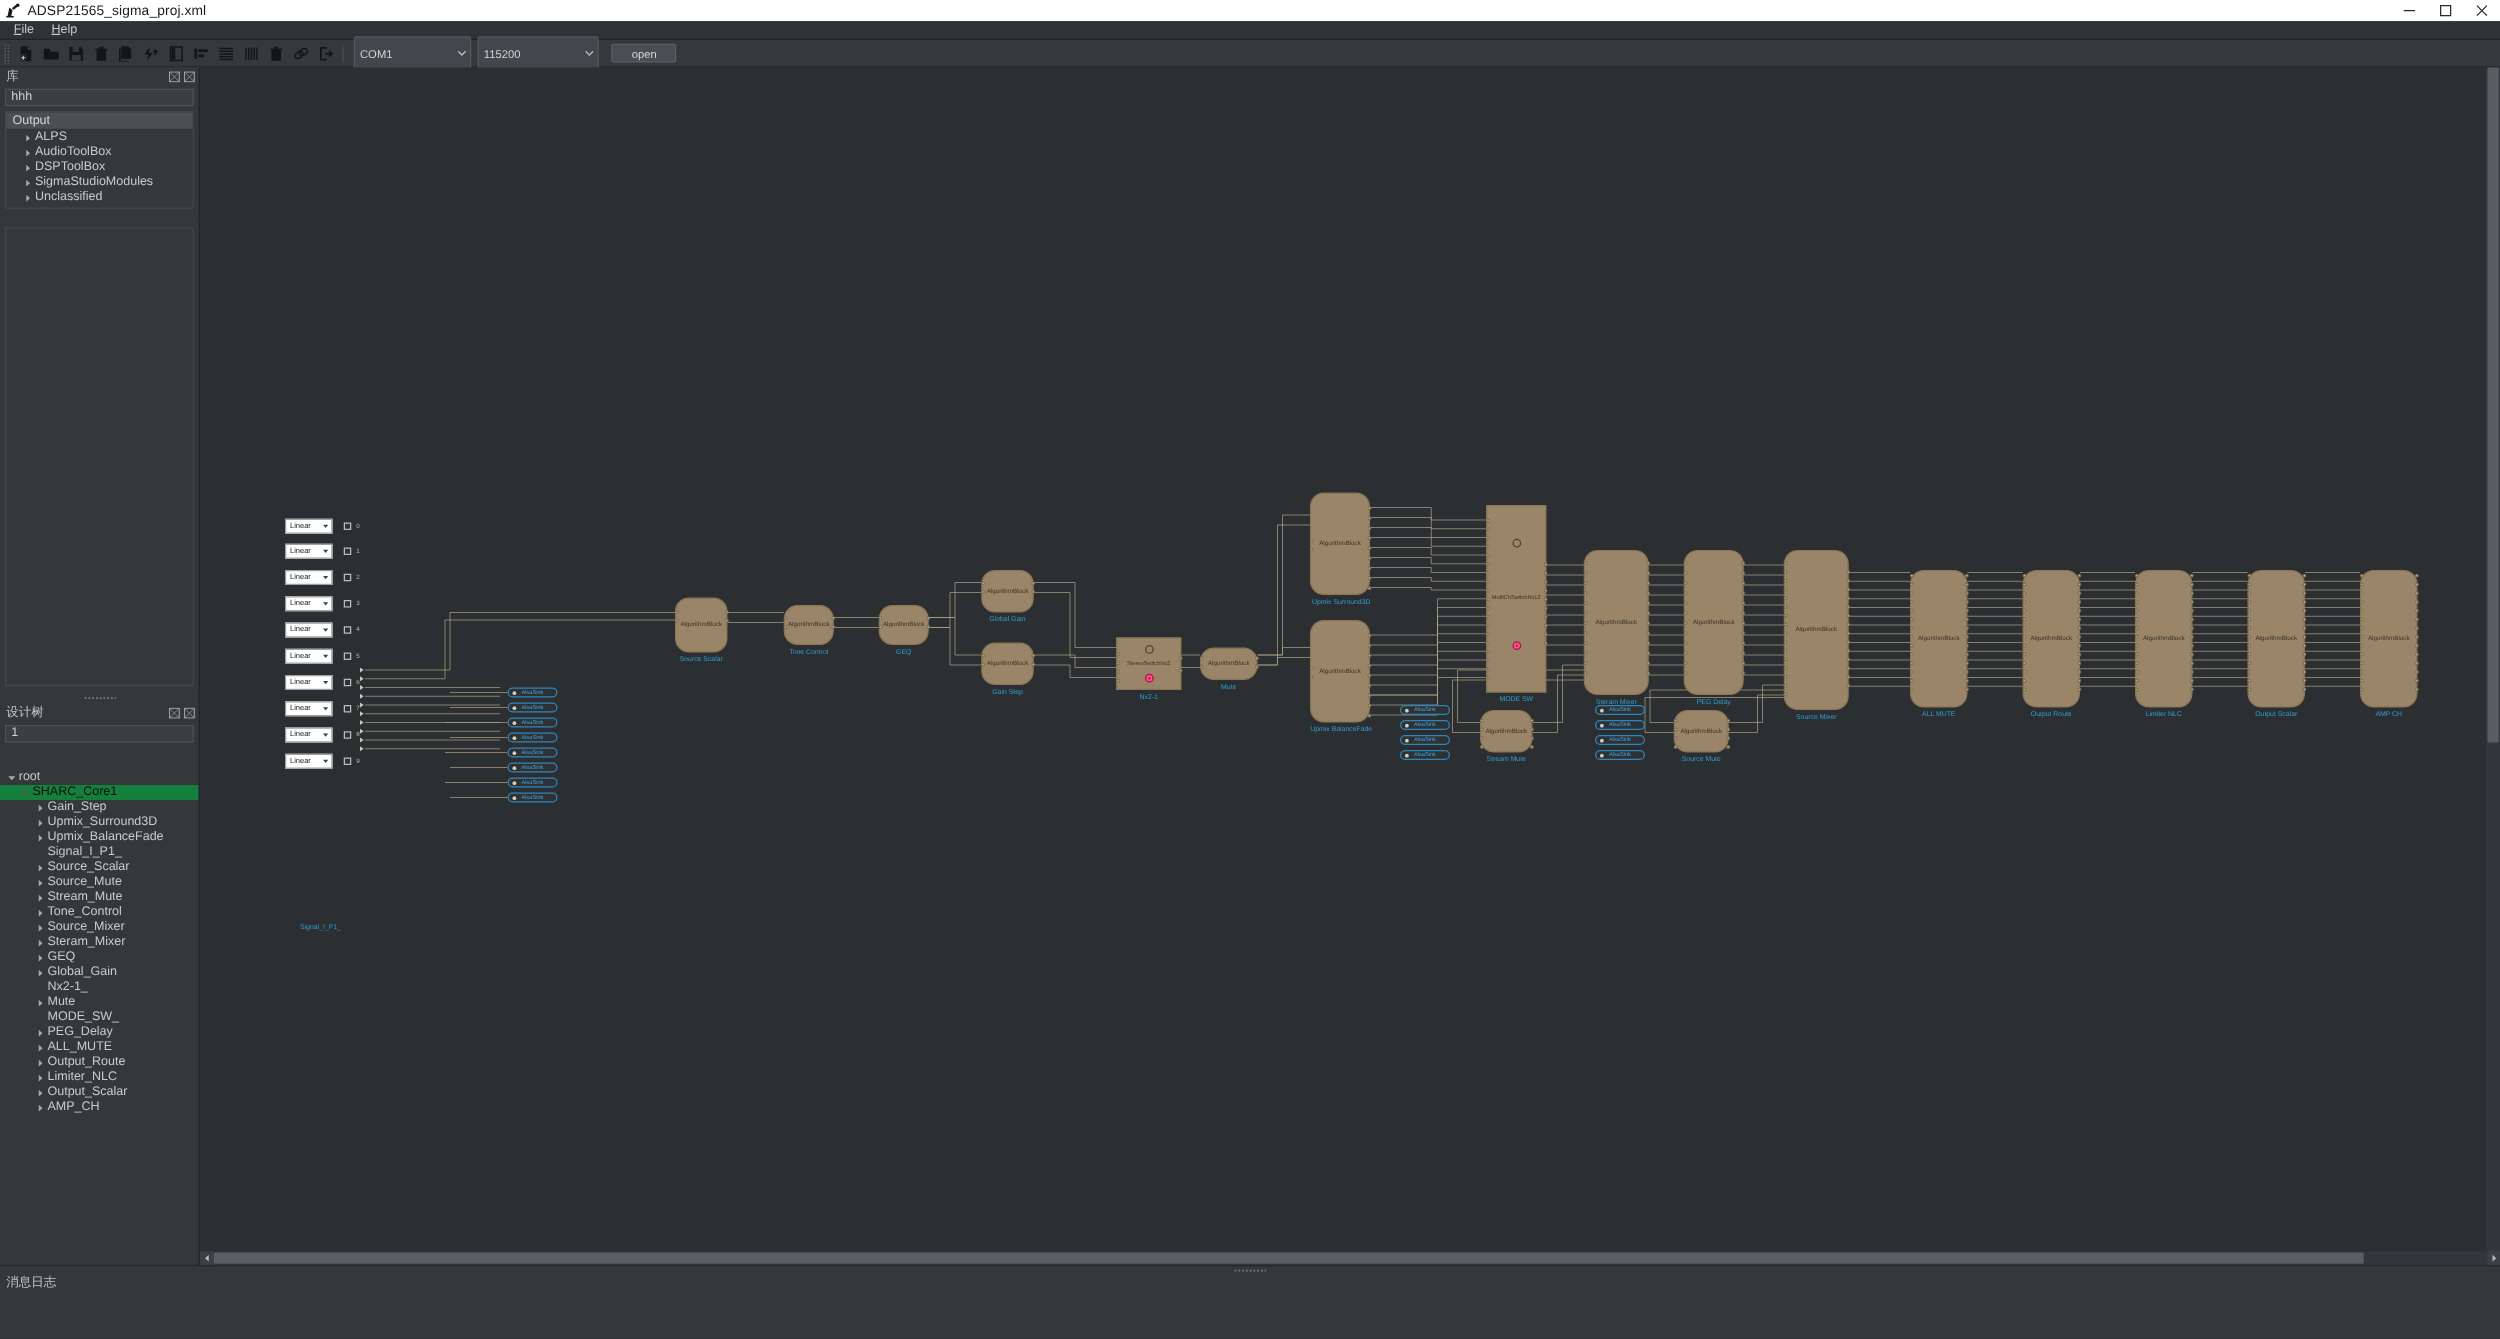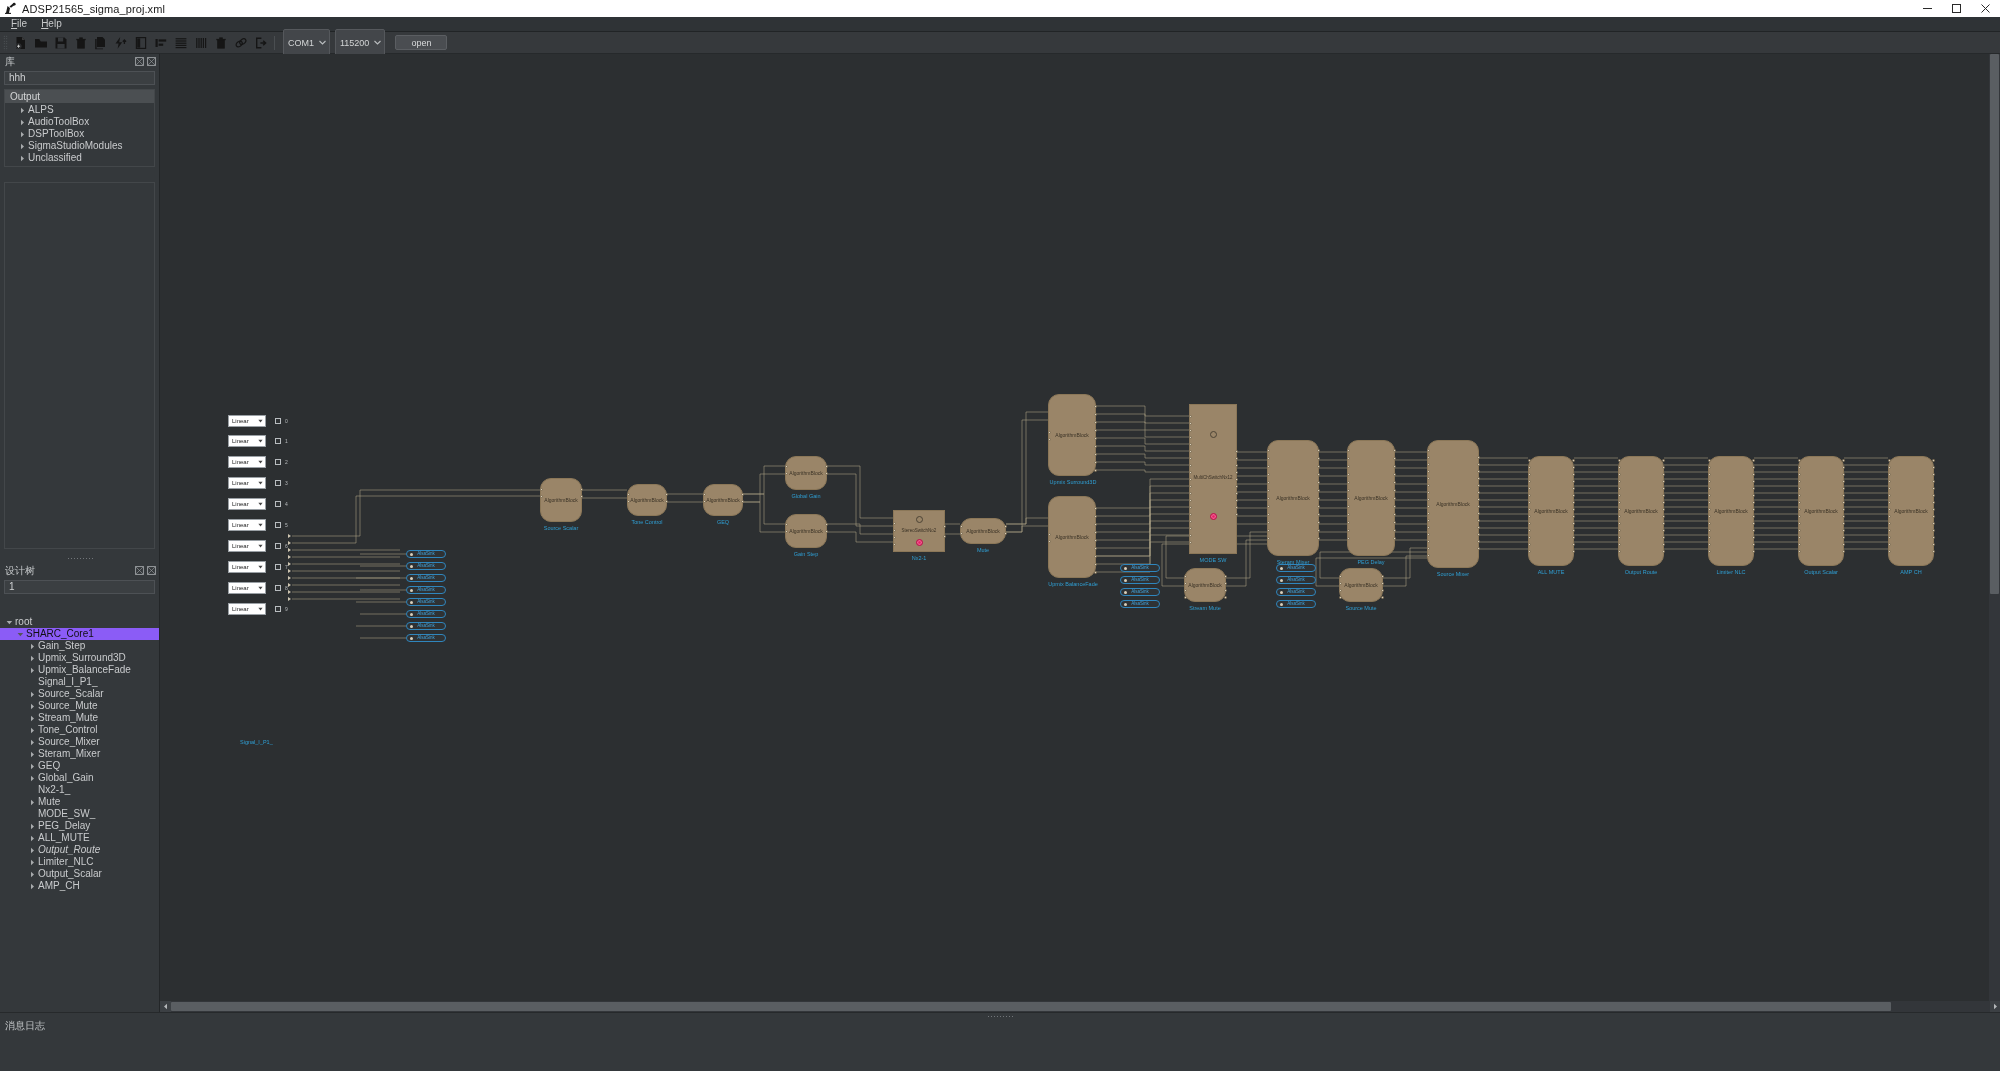--- a/index.html
+++ b/index.html
@@ -62,21 +62,21 @@
     justify-content: center; flex: none;
   }
   .tb-btn svg { display: block; }
   .tb-sep {
     width: 1px; height: 14px; background: #4a4e51; margin: 0 3px; flex: none;
   }
   .tb-combo {
     height: 28px; min-width: 38px; background: #43464a;
     border: 1px solid #55585c; border-radius: 2px;
     margin-left: 5px; display: flex; align-items: center;
-    padding: 0 3px 0 4px; flex: none;
+    padding: 0 3px 0 4px; flex: none; gap: 47px;
   }
   .tb-combo .cv { font-size: 9px; color: #d2d4d5; line-height: 12px; }
   .tb-combo .cax {
     margin-left: auto; padding-left: 5px;
     border-left: 0; display: flex; align-items: center;
   }
   .tb-combo .cax svg { display: block; }
   .tb-openbtn {
     height: 15px; min-width: 52px; background: #4a4d51;
     border: 1px solid #5b5e62; border-radius: 2px; margin-left: 10px;
@@ -119,21 +119,21 @@
     height: 12px; display: flex; align-items: center; padding-left: 2px;
   }
   .tnode .tw {
     width: 11px; display: flex; align-items: center; justify-content: center;
     flex: none;
   }
   .tnode .tw svg { display: block; }
   .tnode .tlabel {
     font-size: 10px; color: #c9cbcd; line-height: 12px; white-space: nowrap;
   }
-  .tnode.sel { background: #8b5cf6; text-align: center; }
+  .tnode.sel { background: #15803d; text-align: center; }
   .tnode.sel .tlabel { color: #101010; }
 
   .dock-split {
     position: absolute; left: 0; width: 159px; height: 9px;
     display: flex; align-items: center; justify-content: center;
   }
   .dock-split .grip-h {
     width: 26px; height: 3px;
     background-image: radial-gradient(#72767a 0.6px, transparent 0.7px);
     background-size: 3px 3px;
@@ -682,21 +682,21 @@
         <span class="tlabel">PEG_Delay</span>
       </div>
       <div class="tnode" style="padding-left:27px;">
         <span class="tw">
             <svg width="5" height="7" viewBox="0 0 5 7">
               <path d="M1 0.8 L4 3.5 L1 6.2 Z" fill="#a8abad"></path>
             </svg>
           </span>
         <span class="tlabel">ALL_MUTE</span>
       </div>
-      <div class="tnode" style="padding-left:27px;font-style:italic;">
+      <div class="tnode" style="padding-left:27px;">
         <span class="tw">
             <svg width="5" height="7" viewBox="0 0 5 7">
               <path d="M1 0.8 L4 3.5 L1 6.2 Z" fill="#a8abad"></path>
             </svg>
           </span>
         <span class="tlabel">Output_Route</span>
       </div>
       <div class="tnode" style="padding-left:27px;">
         <span class="tw">
             <svg width="5" height="7" viewBox="0 0 5 7">

